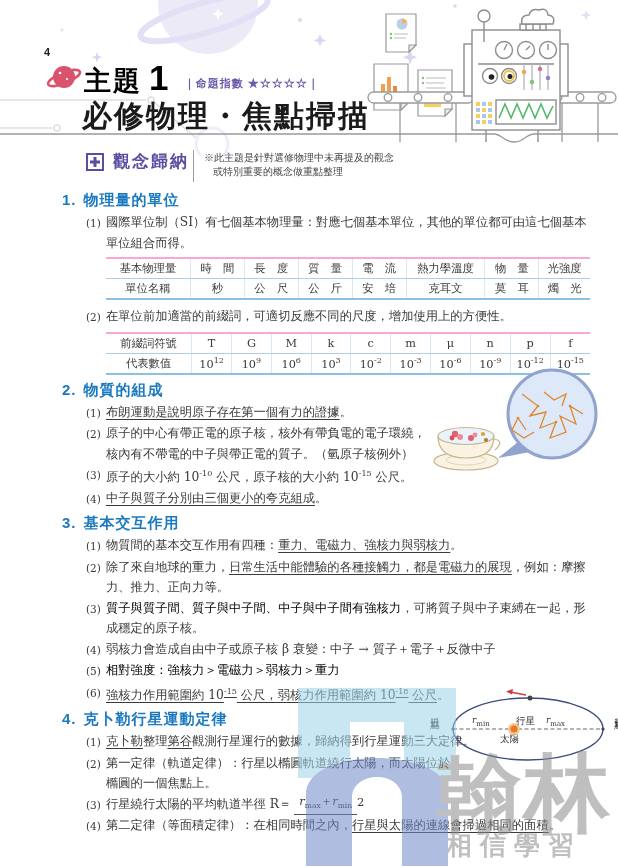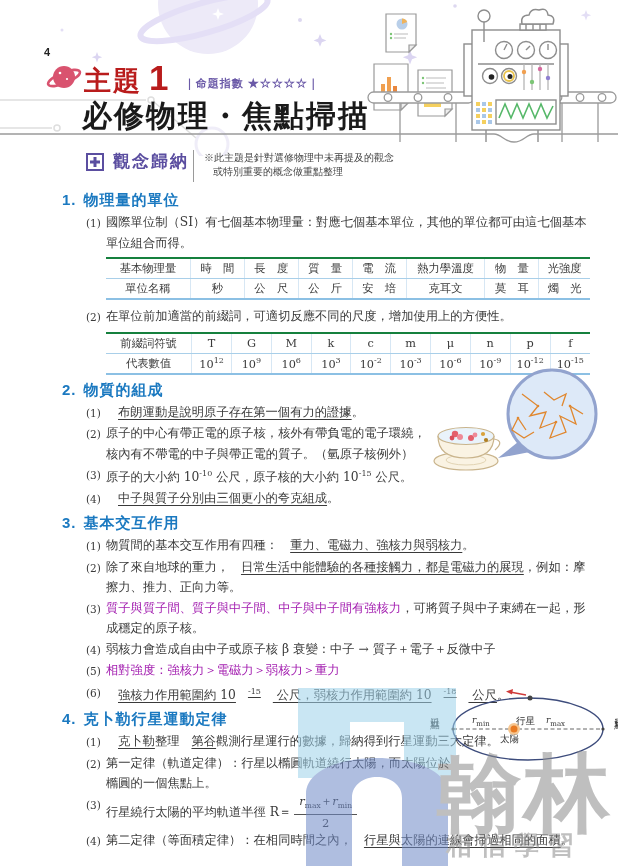--- a/index.html
+++ b/index.html
@@ -9,21 +9,21 @@
 
   
   .deco-top{position:absolute;left:0;top:0;width:618px;height:160px;z-index:0;}
   .deco-circuit{position:absolute;left:0;top:86px;width:250px;height:70px;z-index:0;}
   .machine{position:absolute;left:366px;top:6px;width:252px;height:136px;z-index:1;}
   .divider{position:absolute;left:0;top:131px;width:618px;height:14px;z-index:1;}
 
   
   .pageno{position:absolute;left:44px;top:46px;font:bold 11px "Liberation Sans",sans-serif;color:#222;z-index:2;}
   .saturn{position:absolute;left:46px;top:62px;z-index:2;}
-  .topic{position:absolute;left:84px;top:58px;color:#b91c1c;font-family:"Liberation Sans",sans-serif;
+  .topic{position:absolute;left:84px;top:58px;color:#000000;font-family:"Liberation Sans",sans-serif;
          font-weight:bold;z-index:2;display:flex;align-items:baseline;}
   .topic .t1{font-size:27px;letter-spacing:2px;}
   .topic .t2{font-size:35px;margin-left:7px;}
   .index{position:absolute;left:184px;top:76px;color:#6b5aa8;font:bold 11px "Liberation Sans",sans-serif;
          letter-spacing:1px;z-index:2;}
   .title{position:absolute;left:82px;top:96px;font:bold 30px "Liberation Sans",sans-serif;color:#1a1a1a;
          letter-spacing:2px;z-index:2;}
 
   
   .concept{position:absolute;left:86px;top:149px;display:flex;align-items:flex-start;z-index:2;}
@@ -36,39 +36,39 @@
   .concept-notes .l2{padding-left:9px;}
 
   
   .content{position:absolute;left:60px;top:186px;width:530px;z-index:2;}
   .sec-h{font-family:"Liberation Sans",sans-serif;font-weight:bold;font-size:15px;color:#1b79c0;
          margin:5px 0 2px 2px;letter-spacing:1px;}
   .sec-h .num{margin-right:7px;}
   .item{display:flex;font-size:12.3px;line-height:20.5px;color:#3a3a3a;}
   .marker{flex:none;width:20px;margin-left:26px;font-size:10.5px;padding-top:1px;}
   .ibody{flex:1;}
-  .u{text-decoration:underline;text-underline-offset:3px;text-decoration-thickness:1px;margin-left:12px;}
-  .pp{color:#a21caf;}
+  .u{text-decoration:underline;text-underline-offset:3px;text-decoration-thickness:1px;}
+  .pp{color:#000000;}
   .sp{font-size:8px;vertical-align:super;letter-spacing:0;}
   .sb{font-size:7.5px;vertical-align:sub;}
   .it{font-style:italic;}
   #sec2-items .item:nth-child(2) .ibody,
   #sec2-items .item:nth-child(3) .ibody{max-width:330px;}
   #sec4-items .item:nth-child(2) .ibody{max-width:352px;}
   #sec4-items .item:nth-child(5) .ibody{max-width:476px;}
-  .frac{display:inline-flex;flex-direction:column;text-align:center;vertical-align:middle;margin:0 3px;font-size:11.5px;line-height:14px;}
+  .frac{display:inline-flex;flex-direction:row;text-align:center;vertical-align:middle;margin:0 3px;font-size:11.5px;line-height:14px;}
   .frac .num{border-bottom:1px solid #555;padding:0 5px 1px 5px;}
   .frac .den{padding-top:1px;}
 
   
   table.kv{border-collapse:collapse;margin:4px 0 6px 46px;table-layout:fixed;font-size:11.3px;text-align:center;color:#3a3a3a;}
   table.kv th,table.kv td{border-top:1px solid #a9cfe9;border-bottom:1px solid #a9cfe9;
     border-left:1px solid #d7e7f4;padding:2px 2px;font-weight:normal;white-space:nowrap;overflow:hidden;}
   table.kv th:first-child{border-left:none;}
-  table.kv tr:first-child th,table.kv tr:first-child td{border-top:2px solid #15803d;}
+  table.kv tr:first-child th,table.kv tr:first-child td{border-top:2px solid #f9a8d4;}
   table.kv tr:last-child th,table.kv tr:last-child td{border-bottom:2px solid #8cc0e4;}
   table.kv sup{font-size:8px;}
 
   
   .teacup{position:absolute;left:426px;top:366px;width:194px;height:110px;z-index:2;}
   .kepler{position:absolute;left:428px;top:684px;width:200px;height:86px;z-index:3;font-size:9.5px;color:#333;}
   .kepler .lbl{position:absolute;line-height:10px;letter-spacing:0;}
   .kepler .vert{writing-mode:vertical-rl;letter-spacing:1px;}
   .kepler .rlab{font-style:italic;font-family:"DejaVu Serif",serif;font-size:9px;}
   .kepler .rlab sub{font-size:7px;font-style:normal;}

